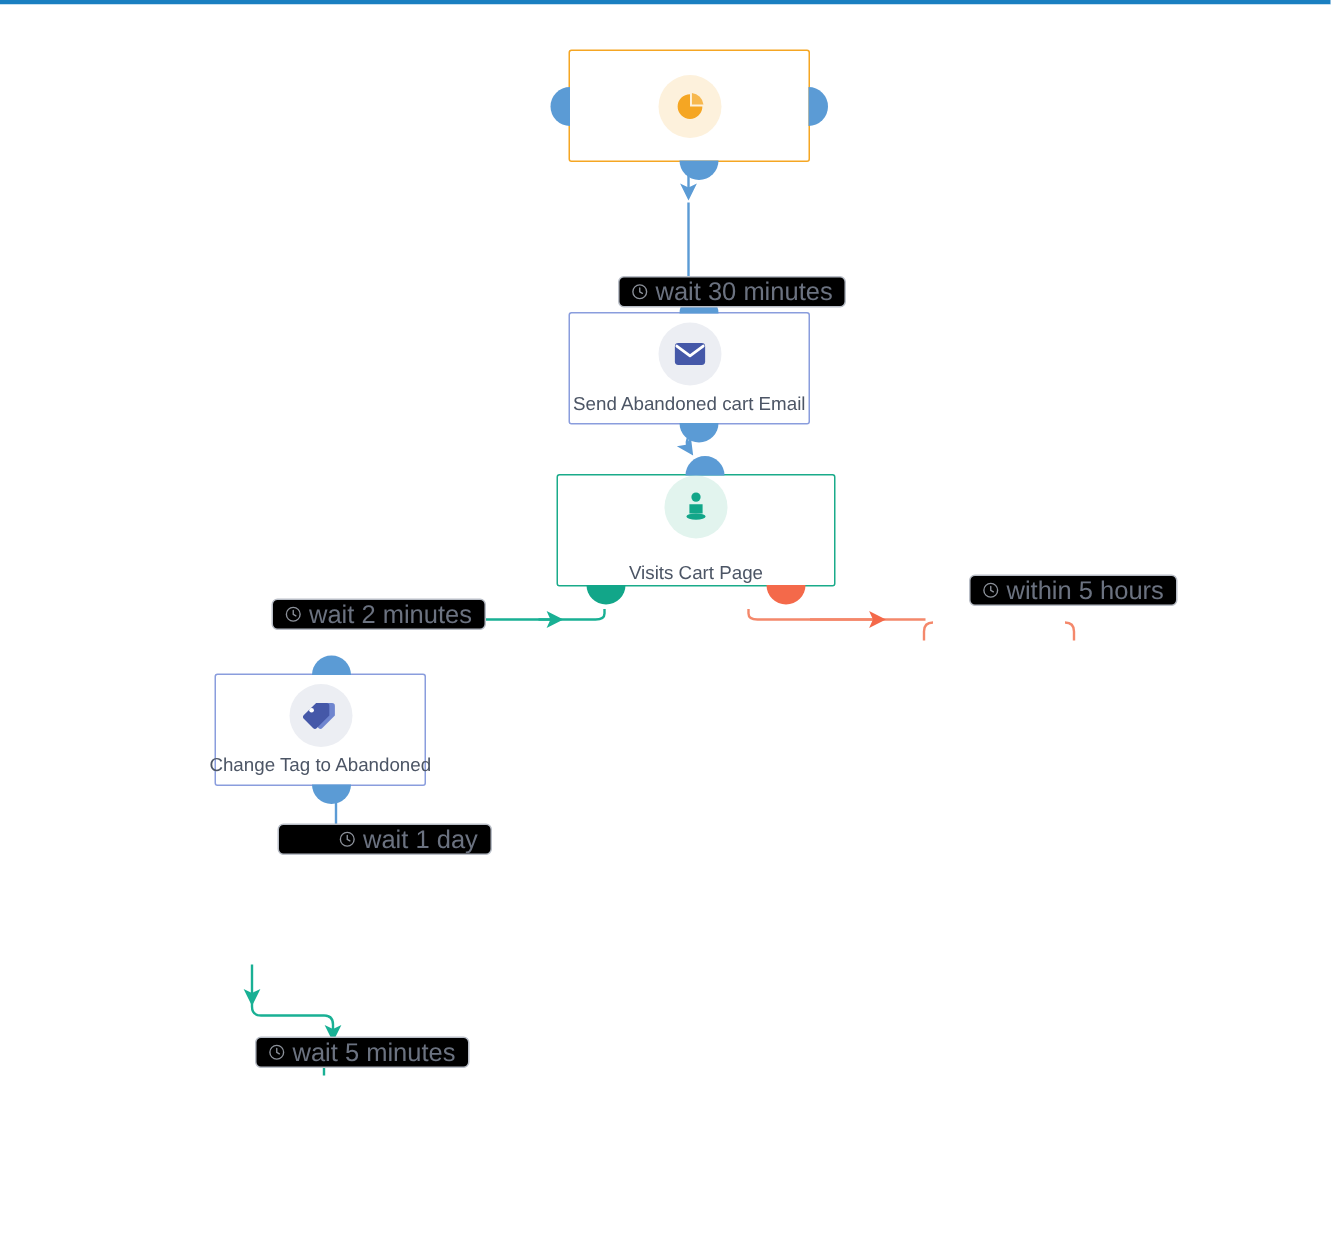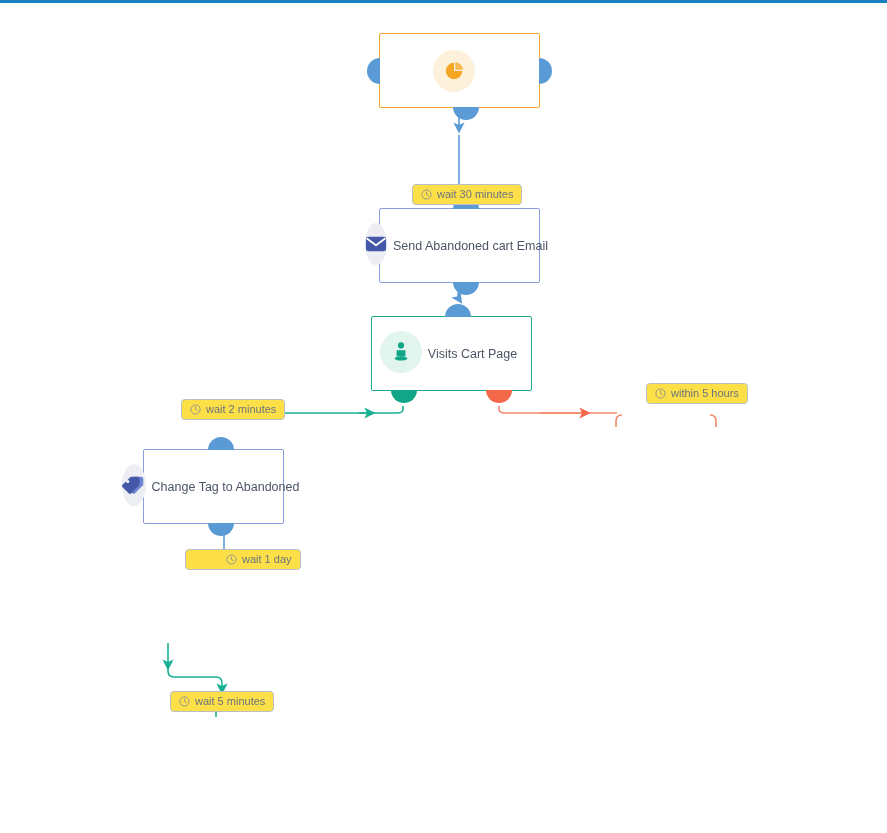--- a/index.html
+++ b/index.html
@@ -38,21 +38,21 @@
   }
 
   
   .node {
     position: absolute;
     box-sizing: border-box;
     background: #ffffff;
     border: 1px solid #7b93d8;
     border-radius: 2px;
     display: flex;
-    flex-direction: row;
+    flex-direction: column;
     align-items: center;
     justify-content: center;
   }
   .node.accent-orange { border-color: #f5a623; }
   .node.accent-blue   { border-color: #8a9ddd; }
   .node.accent-green  { border-color: #1aab8a; }
   .node.accent-red    { border-color: #f4886b; }
 
   .node-icon {
     width: 42px;
@@ -107,28 +107,28 @@
     height: 26px;
     border-radius: 0 13px 13px 0;
     right: -13px;
   }
 
   
   .pill {
     position: absolute;
     box-sizing: border-box;
     height: 21px;
-    background: #fde047;
+    background: #000000;
     border: 1px solid #b9bec7;
     border-radius: 4px;
     display: flex;
     align-items: center;
     gap: 5px;
     padding: 0 8px;
-    font-size: 11px;
+    font-size: 17px;
     color: #6b7280;
     white-space: nowrap;
     z-index: 5;
   }
   .pill .clock { flex: 0 0 auto; display:block; }
   .pill-text { line-height: 1; }
 </style>
 </head>
 <body>
 
@@ -189,21 +189,21 @@
       <svg width="22" height="20" viewBox="0 0 24 20" aria-hidden="true">
         <rect x="1" y="2" width="22" height="16" rx="2.5" fill="#4558a8"></rect>
         <path d="M2.4 4.2 L12 11.4 L21.6 4.2" stroke="#ffffff" stroke-width="2" fill="none" stroke-linecap="round" stroke-linejoin="round"></path>
       </svg>
     </div>
     <div class="node-label">Send Abandoned cart Email</div>
     <span class="port top" style="left:46%;"></span>
     <span class="port bottom" style="left:46%;"></span>
   </div>
 
-  <div class="node accent-green" style="left:371px; top:313px; width:161px; height:75px;">
+  <div class="node accent-green" style="left:371px; top:313px; width:186px; height:75px;justify-content:space-between;">
     <div class="node-icon icon-bg-green">
       <svg width="20" height="22" viewBox="0 0 20 22" aria-hidden="true">
         <circle cx="10" cy="4.4" r="3.1" fill="#12a689"></circle>
         <path d="M5.6 9.2 h8.8 v6.2 h-8.8 z" fill="#12a689"></path>
         <ellipse cx="10" cy="17.4" rx="6.4" ry="2.1" fill="#12a689"></ellipse>
       </svg>
     </div>
     <div class="node-label">Visits Cart Page</div>
     <span class="port top" style="left:46%;"></span>
     <span class="port bottom green" style="left:19px;"></span>

